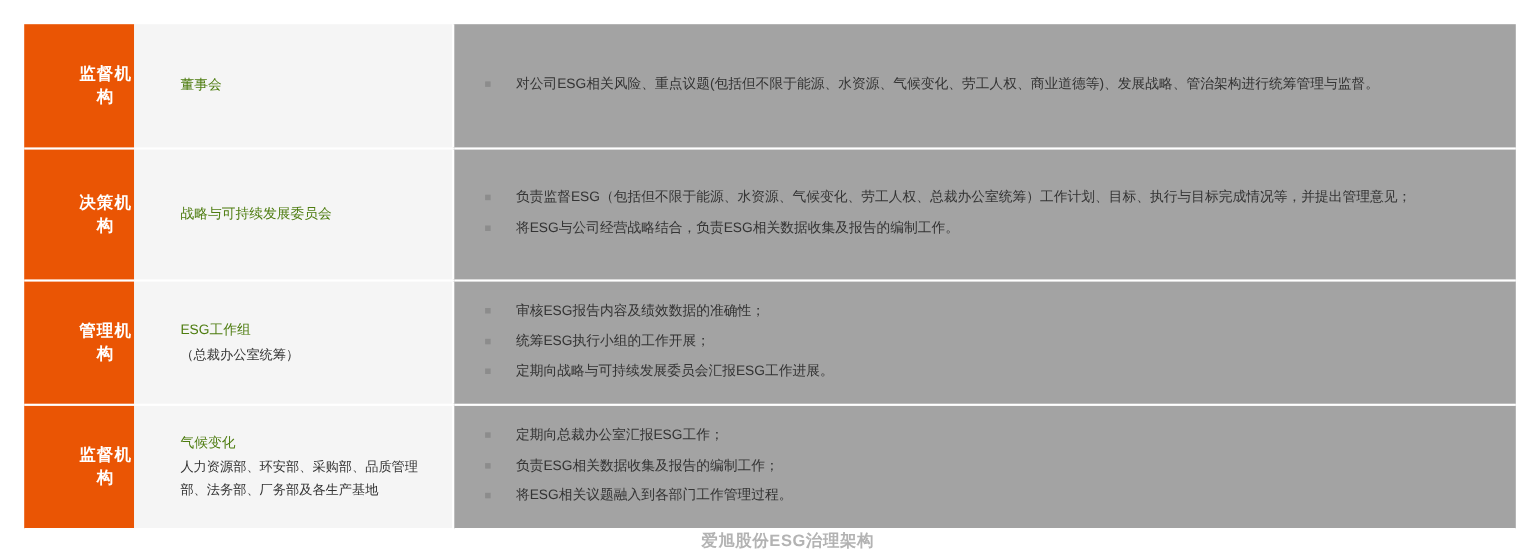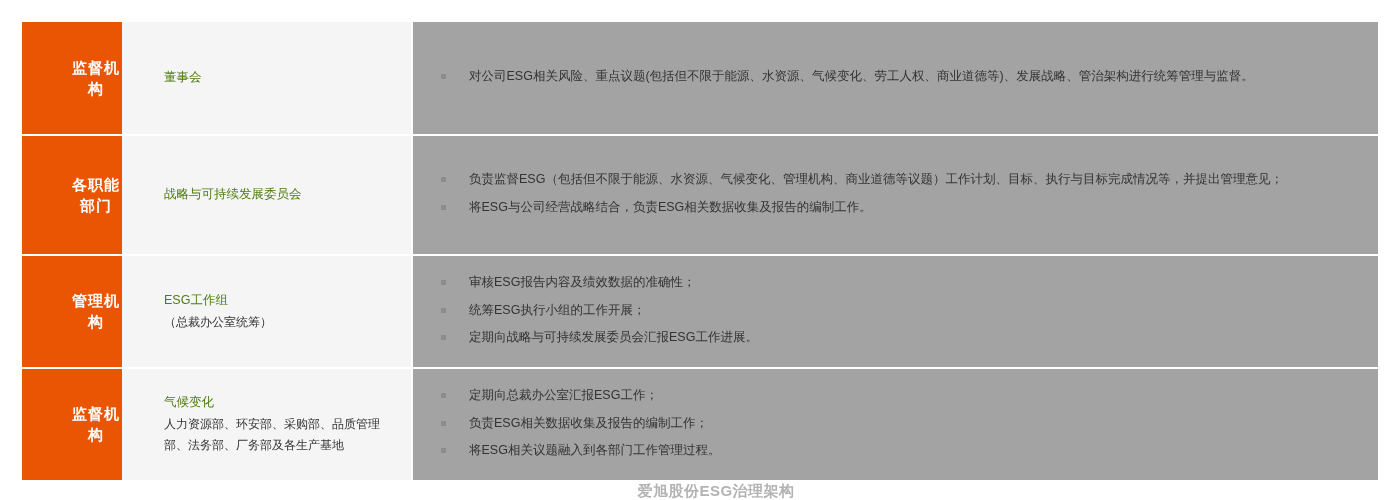--- a/index.html
+++ b/index.html
@@ -133,30 +133,30 @@
           <li>
             <span class="bullet"></span>
             <span>对公司ESG相关风险、重点议题(包括但不限于能源、水资源、气候变化、劳工人权、商业道德等)、发展战略、管治架构进行统筹管理与监督。</span>
           </li>
         </ul>
       </td>
     </tr>
 
     <tr class="row-h2">
       <td class="col-role">
-        <span class="role-text">各职能部门</span>
+        <span class="role-text">决策机构</span>
       </td>
       <td class="col-body">
         <div class="body-title">战略与可持续发展委员会</div>
       </td>
       <td class="col-duties">
         <ul class="duty-list">
           <li>
             <span class="bullet"></span>
-            <span>负责监督ESG（包括但不限于能源、水资源、气候变化、管理机构、商业道德等议题）工作计划、目标、执行与目标完成情况等，并提出管理意见；</span>
+            <span>负责监督ESG（包括但不限于能源、水资源、气候变化、劳工人权、总裁办公室统筹）工作计划、目标、执行与目标完成情况等，并提出管理意见；</span>
           </li>
           <li>
             <span class="bullet"></span>
             <span>将ESG与公司经营战略结合，负责ESG相关数据收集及报告的编制工作。</span>
           </li>
         </ul>
       </td>
     </tr>
 
     <tr class="row-h3">

